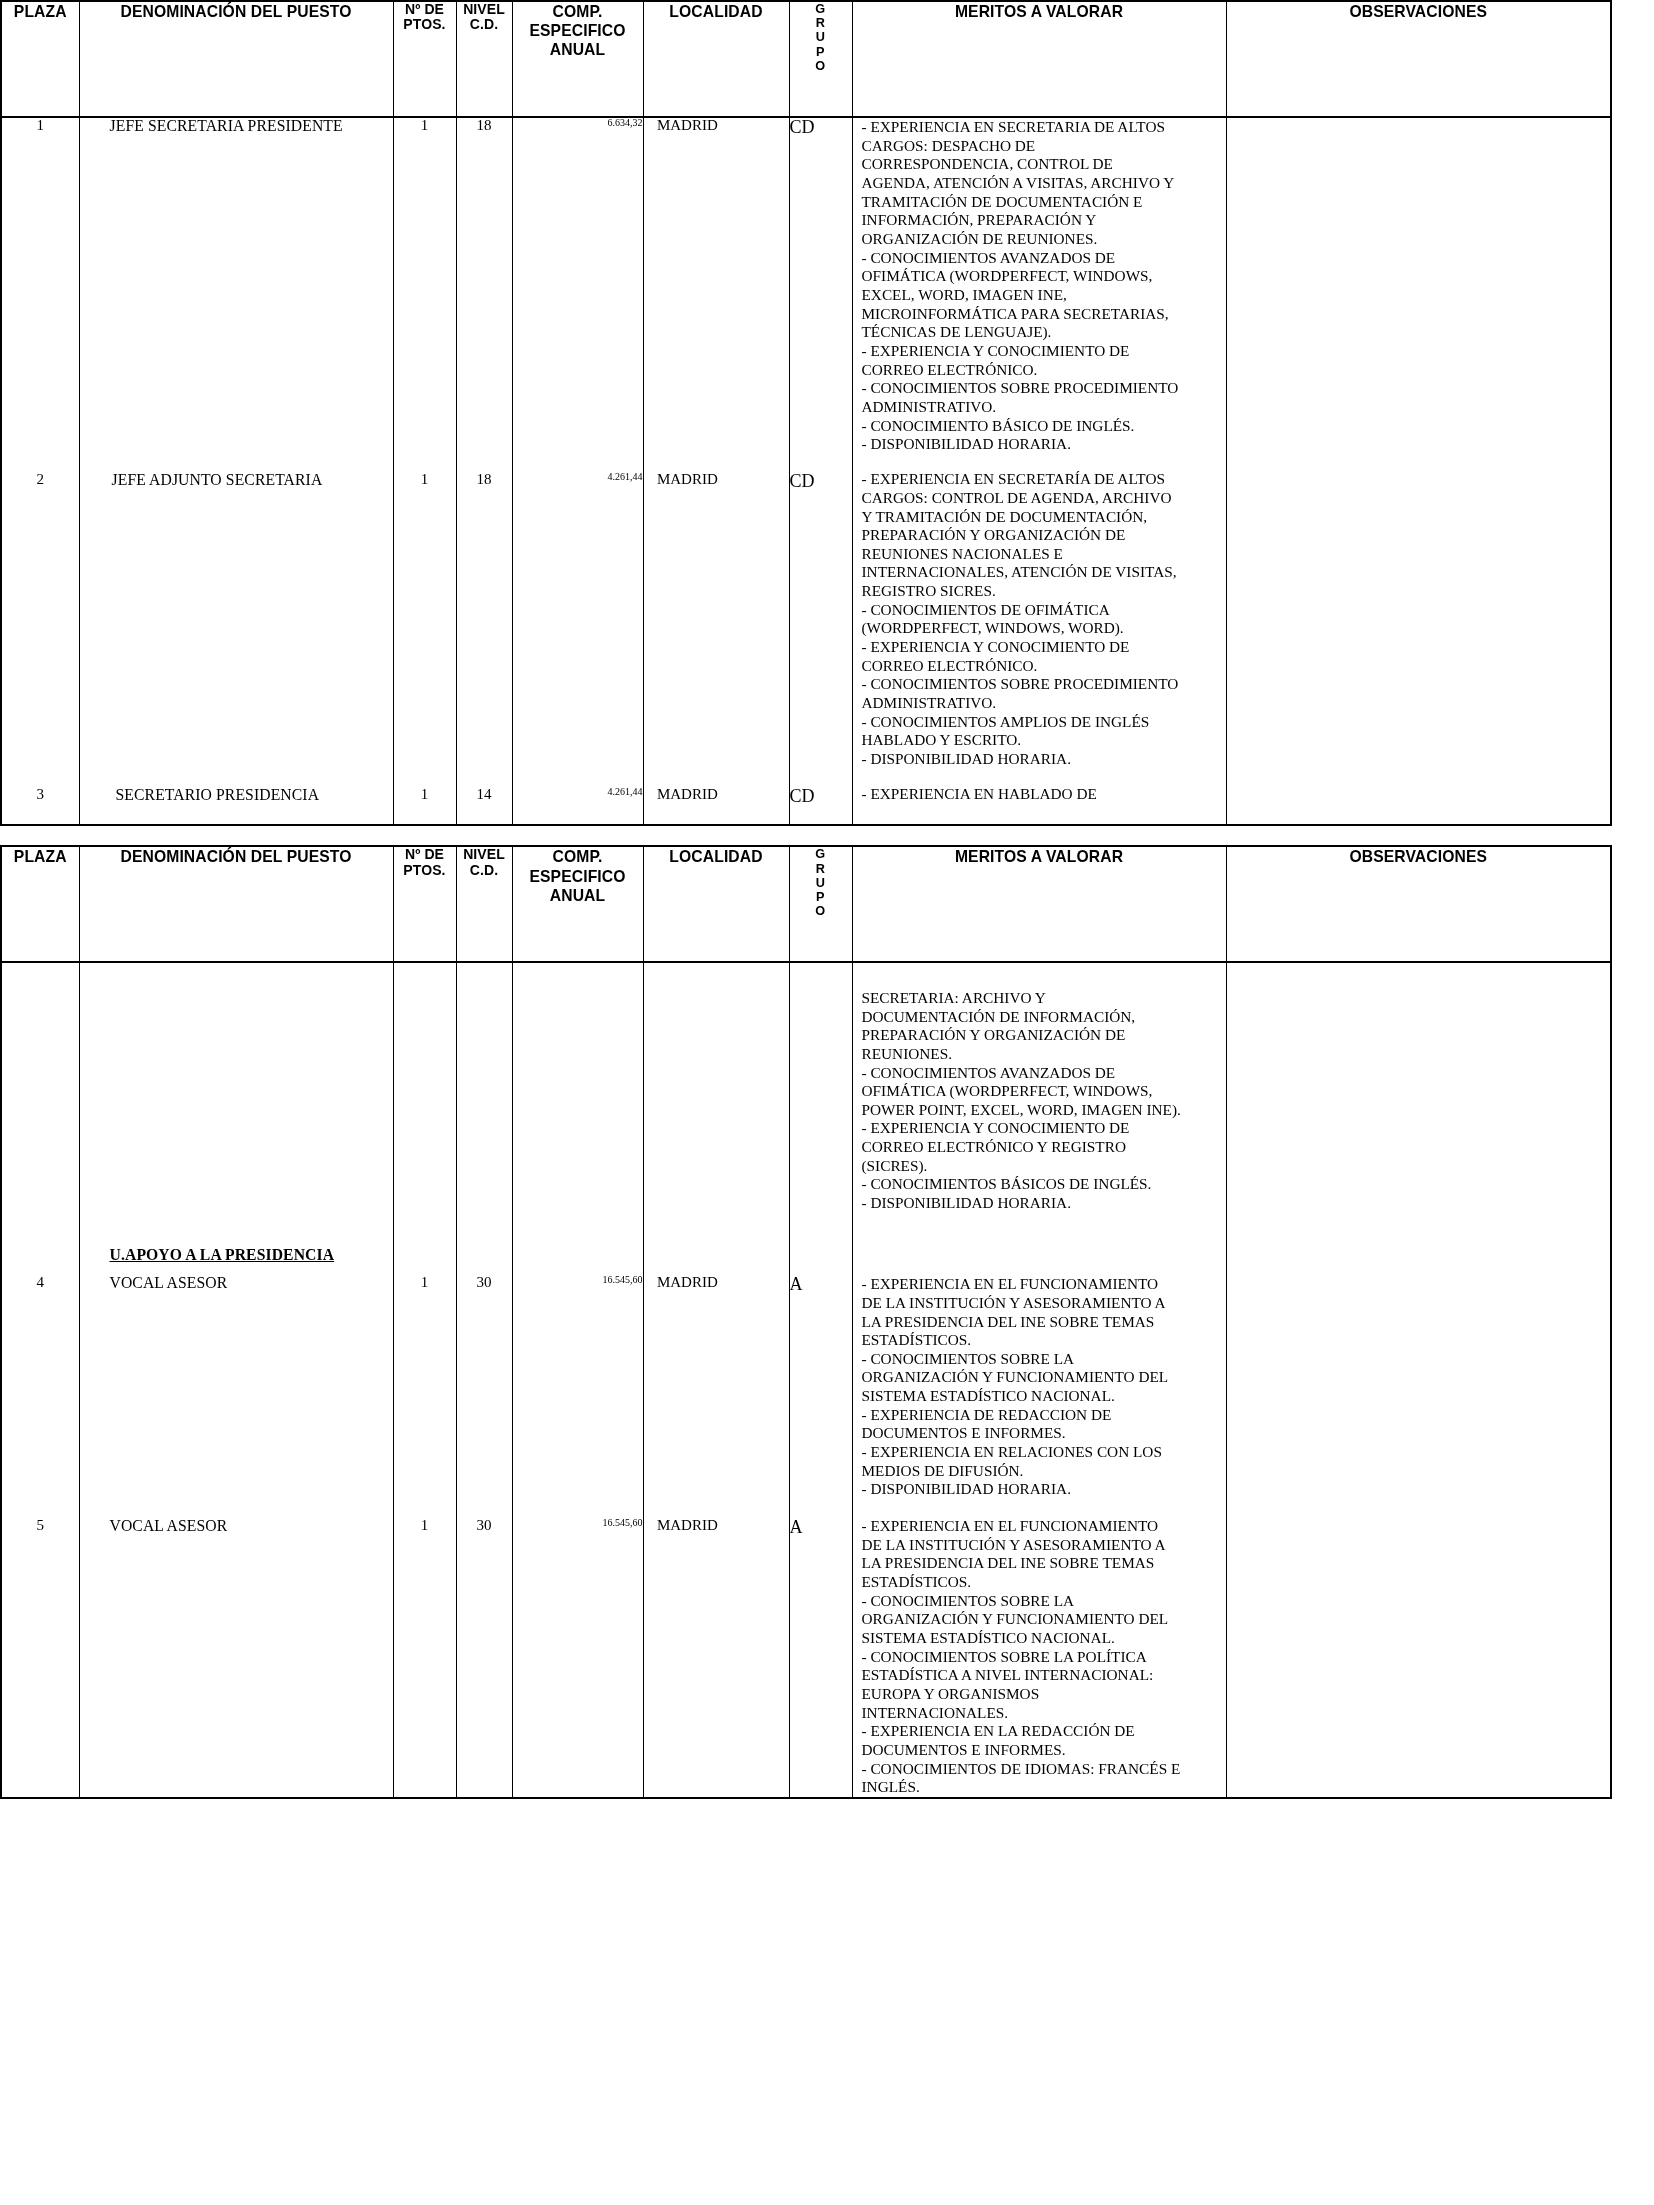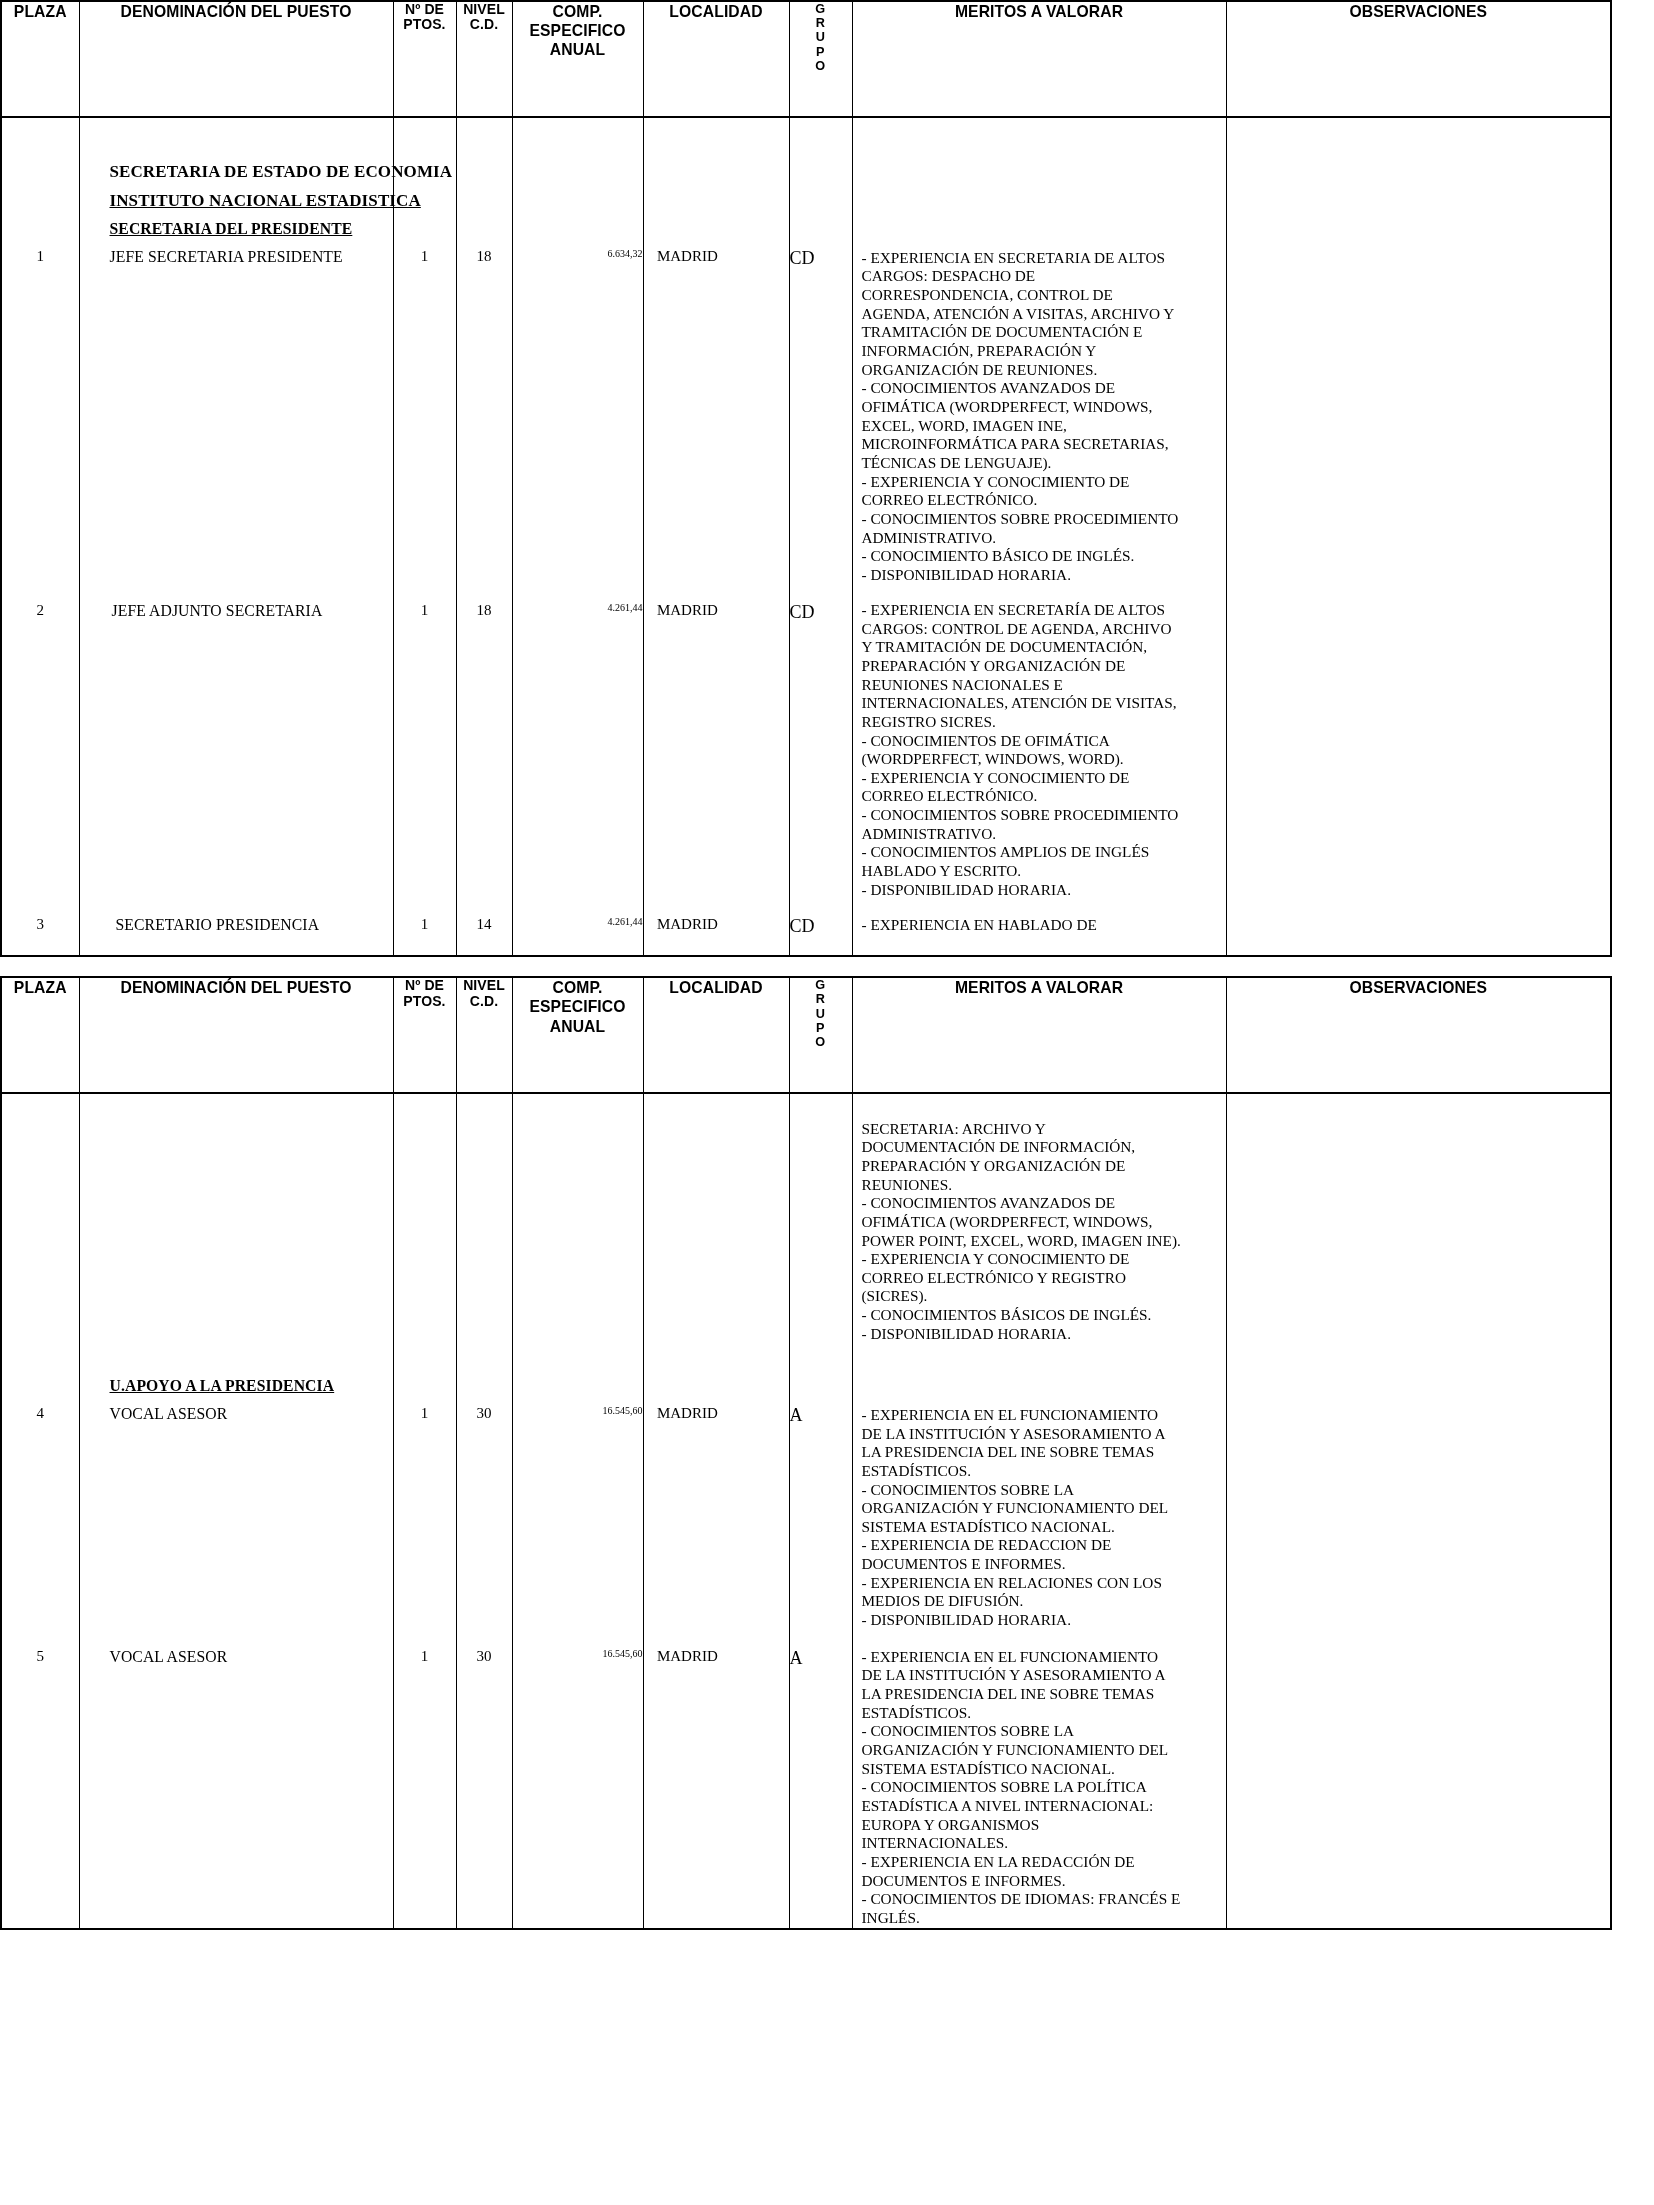--- a/index.html
+++ b/index.html
@@ -163,36 +163,20 @@
 R
 U
 P
 O</th>
         <th>MERITOS A VALORAR</th>
         <th>OBSERVACIONES</th>
       </tr>
     </thead>
     <tbody>
 
-      <tr class="spacer-row-1">
-        <td class="cell-plaza"></td>
-        <td class="cell-deno">
-          <div class="block-top-pad"></div>
-          <div class="heading-line">SECRETARIA DE ESTADO DE ECONOMIA</div>
-          <div class="heading-line underline">INSTITUTO NACIONAL ESTADISTICA</div>
-          <div class="sub-heading">SECRETARIA DEL PRESIDENTE</div>
-        </td>
-        <td class="cell-num"></td>
-        <td class="cell-num"></td>
-        <td class="cell-comp"></td>
-        <td class="cell-loc"></td>
-        <td class="cell-grupo"></td>
-        <td class="cell-merit"></td>
-        <td class="cell-obs"></td>
-      </tr>
 
       <tr>
         <td class="cell-plaza">1</td>
         <td class="cell-deno">JEFE SECRETARIA PRESIDENTE</td>
         <td class="cell-num">1</td>
         <td class="cell-num">18</td>
         <td class="cell-comp">6.634,32</td>
         <td class="cell-loc">MADRID</td>
         <td class="cell-grupo">CD</td>
         <td class="cell-merit merit-text">- EXPERIENCIA EN SECRETARIA DE ALTOS

